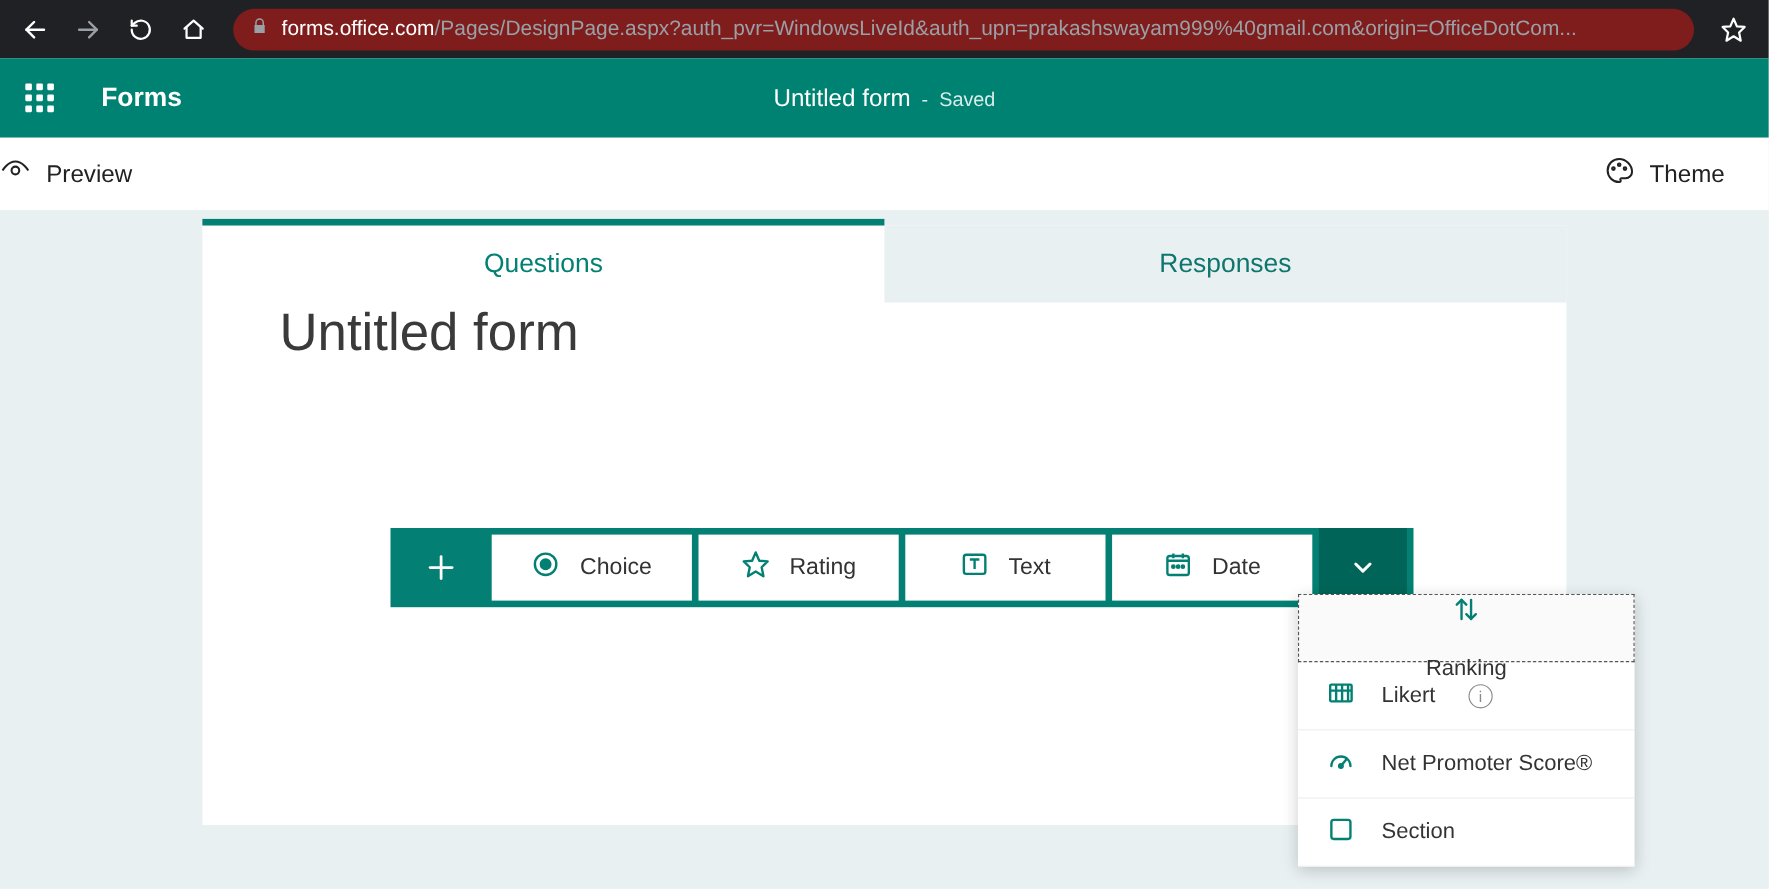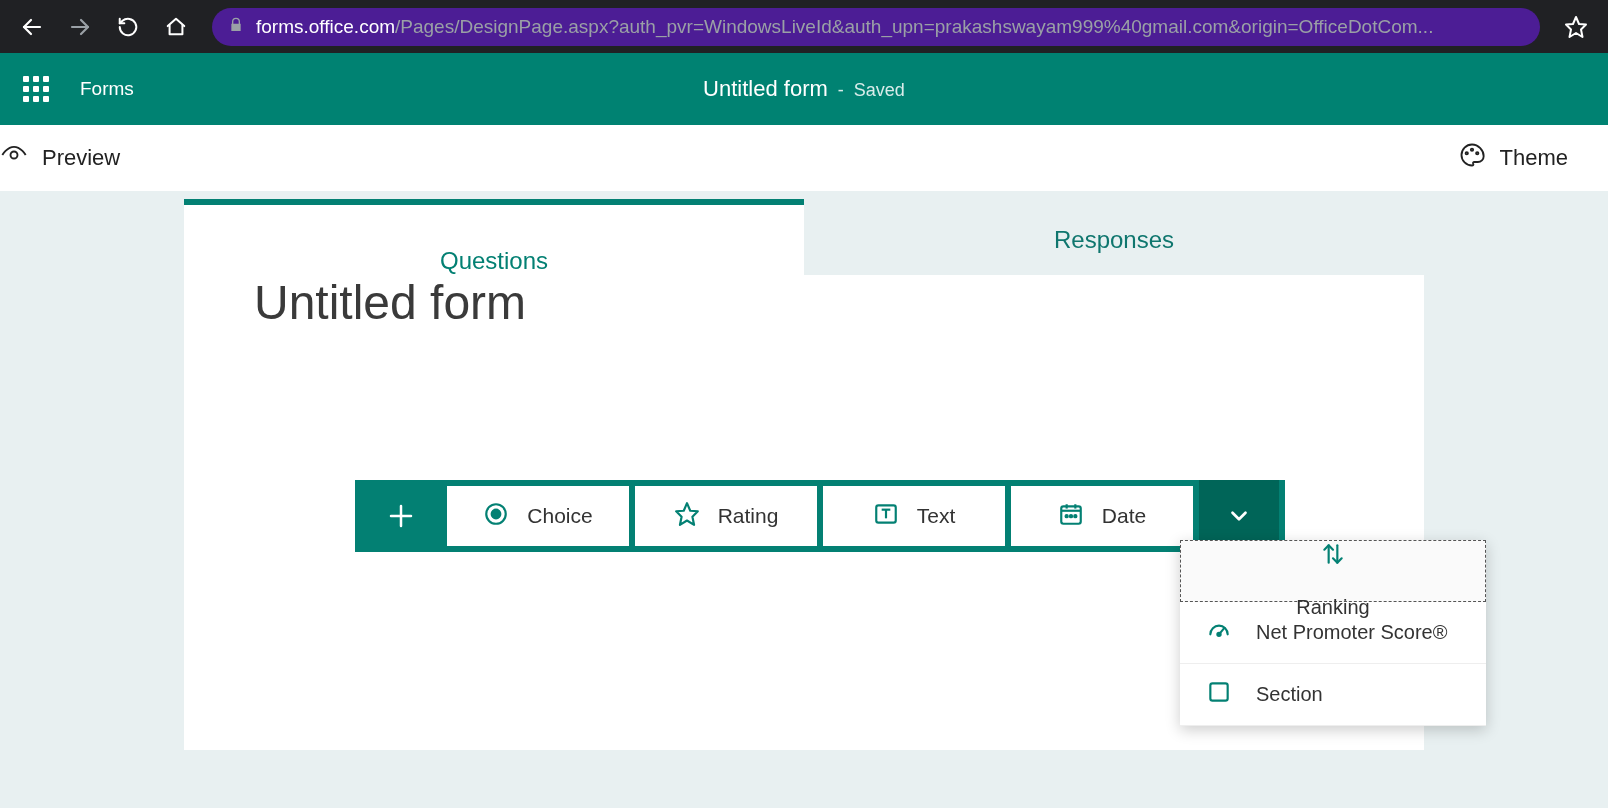--- a/index.html
+++ b/index.html
@@ -18,21 +18,21 @@
     width: 44px; height: 44px;
     display: flex; align-items: center; justify-content: center;
     color: #9aa0a6;
     border-radius: 50%;
     cursor: pointer;
   }
   .nav-btn.active { color: #fff; }
   .address-bar {
     flex: 1;
     height: 38px;
-    background: #4c1d95;
+    background: #7f1d1d;
     border-radius: 19px;
     display: flex;
     align-items: center;
     padding: 0 16px;
     gap: 12px;
     margin-left: 10px;
     margin-right: 10px;
     overflow: hidden;
   }
   .lock { color: #9aa0a6; }
@@ -49,21 +49,21 @@
     color: #fff;
     position: relative;
   }
   .waffle {
     width: 72px; height: 72px;
     display: flex; align-items: center; justify-content: center;
     cursor: pointer;
   }
   .waffle-grid { display: grid; grid-template-columns: repeat(3,6px); grid-gap: 4px; }
   .waffle-grid span { width:6px; height:6px; background:#fff; border-radius:1px; }
-  .app-name { font-size: 19px; font-weight: 400; margin-left: 8px; }
+  .app-name { font-size: 24px; font-weight: 700; margin-left: 20px; }
   .doc-title-wrap { position:absolute; left:50%; transform:translateX(-50%); display:flex; align-items:baseline; gap:10px; }
   .doc-title { font-size: 22px; font-weight: 400; }
   .doc-status { font-size: 18px; opacity: 0.85; }
 
   
   .command-bar {
     height: 66px;
     background: #fff;
     display: flex;
     justify-content: space-between;
@@ -81,21 +81,21 @@
     background: #fff;
     position: relative;
   }
   .tab-row { display:flex; height: 70px; }
   .tab {
     flex:1;
     display:flex; align-items:center; justify-content:center;
     font-size: 24px;
     cursor:pointer;
   }
-  .tab.active { color:#038073; position:relative;align-items:flex-end; }
+  .tab.active { color:#038073; position:relative; }
   .tab.active::before { content:""; position:absolute; top:-6px; left:0; right:0; height:6px; background:#038073; }
   .tab.inactive { background:#e8f0f1; color:#0f766e; }
 
   .form-title {
     font-size: 48px;
     color:#3a3a3a;
     padding: 0 70px;
     font-weight: 400;
   }
 
@@ -326,20 +326,33 @@
           <line x1="8" y1="4" x2="8" y2="20"></line>
           <polyline points="4 8 8 4 12 8"></polyline>
           <line x1="16" y1="4" x2="16" y2="20"></line>
           <polyline points="12 16 16 20 20 16"></polyline>
         </svg>
     </span>
     <span>Ranking</span>
   </div>
   <div class="dd-item">
     <span>
+      <svg viewBox="0 0 24 24" fill="none" stroke="currentColor" stroke-width="2">
+          <rect x="3" y="5" width="18" height="14" rx="1"></rect>
+          <line x1="3" y1="10" x2="21" y2="10"></line>
+          <line x1="8" y1="5" x2="8" y2="19"></line>
+          <line x1="13" y1="5" x2="13" y2="19"></line>
+          <line x1="18" y1="5" x2="18" y2="19"></line>
+        </svg>
+    </span>
+    <span>Likert</span>
+    <span class="info">i</span>
+  </div>
+  <div class="dd-item">
+    <span>
       <svg viewBox="0 0 24 24" fill="none" stroke="currentColor" stroke-width="2" stroke-linecap="round">
           <path d="M4 16a8 8 0 0 1 16 0"></path>
           <line x1="12" y1="16" x2="17" y2="10"></line>
           <circle cx="12" cy="16" r="1.5" fill="currentColor"></circle>
         </svg>
     </span>
     <span>Net Promoter Score®</span>
   </div>
   <div class="dd-item">
     <span>

